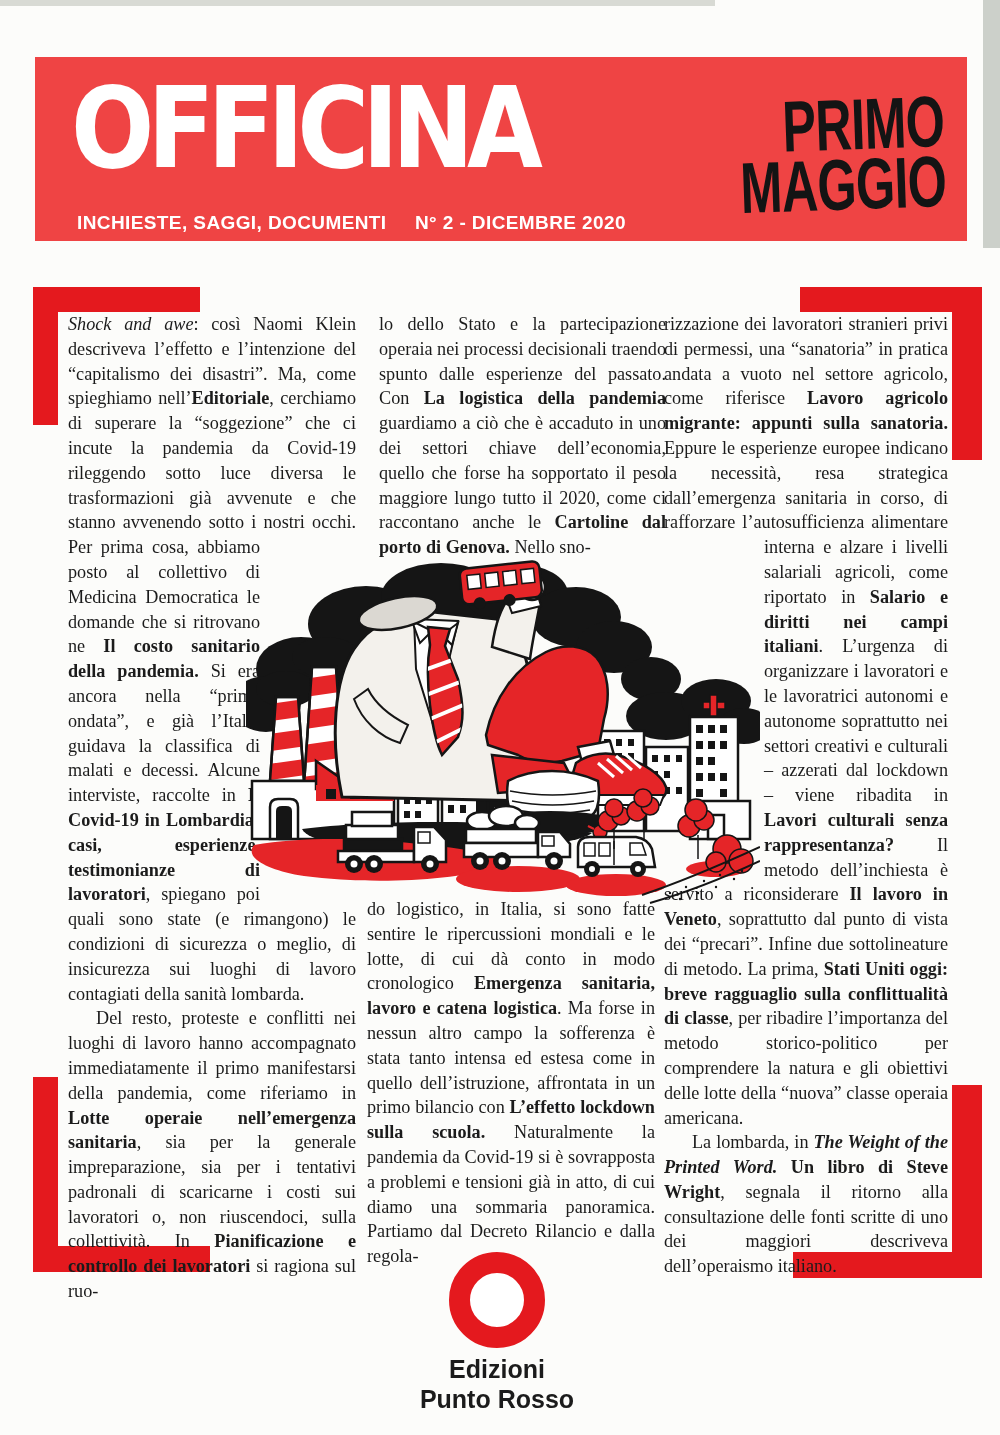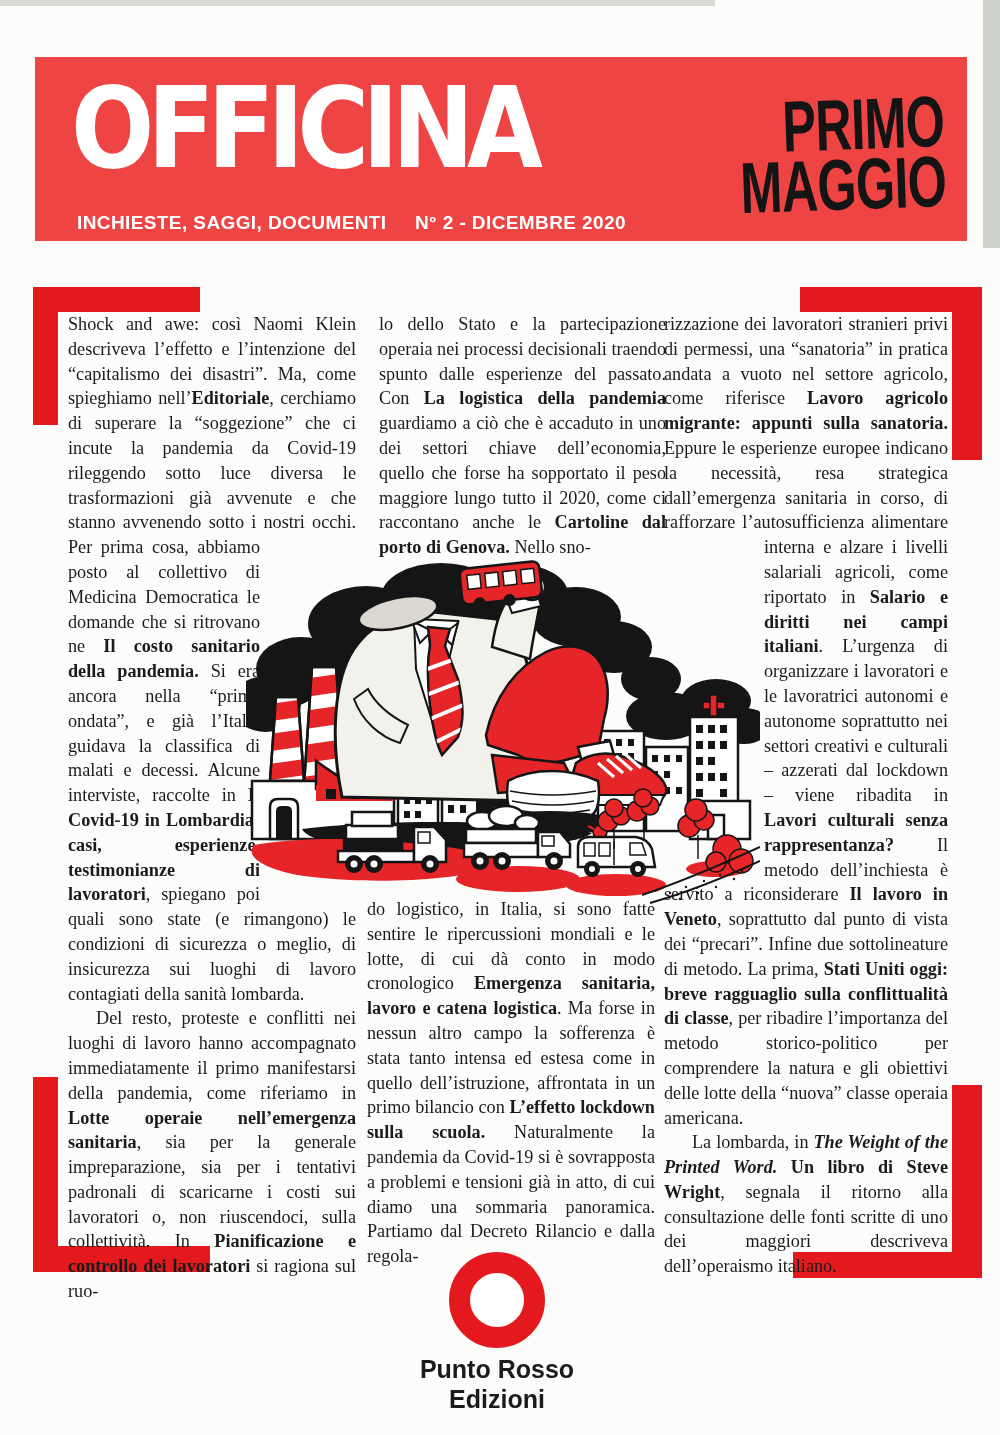--- a/index.html
+++ b/index.html
@@ -50,21 +50,21 @@
 
   
   .col{
     position:absolute;top:312px;
     font-size:18.2px;line-height:24.8px;text-align:justify;
     color:#1b1b1b;
   }
   .col p{margin:0;}
   .col p.indent{text-indent:28px;}
   .b{font-weight:bold;}
-  .i{}
+  .i{font-style:italic;}
   .bi{font-weight:bold;font-style:italic;}
   #col1{left:68px;width:288px;height:940px;}
   #col2a{left:379px;width:287px;height:255px;}
   #col2b{left:367px;top:897px;width:288px;height:355px;}
   #col3{left:664px;width:284px;height:940px;}
   .sp-r{float:right;width:96px;height:350px;}
   .sp-l{float:left;width:100px;height:338px;}
 
   
   .illus{position:absolute;left:246px;top:549px;width:514px;height:364px;pointer-events:none;}
@@ -432,15 +432,15 @@
         <circle cx="452" cy="344" r="1.2"></circle>
       <circle cx="470" cy="338" r="1.2"></circle>
         <circle cx="488" cy="330" r="1.2"></circle>
         <circle cx="496" cy="322" r="1.2"></circle>
     </g>
   </g>
 </svg>
 
 <div class="ring"></div>
 <div class="publisher">
+  <div>Edizioni</div>
   <div>Punto Rosso</div>
-  <div>Edizioni</div>
 </div>
 
 </body></html>

